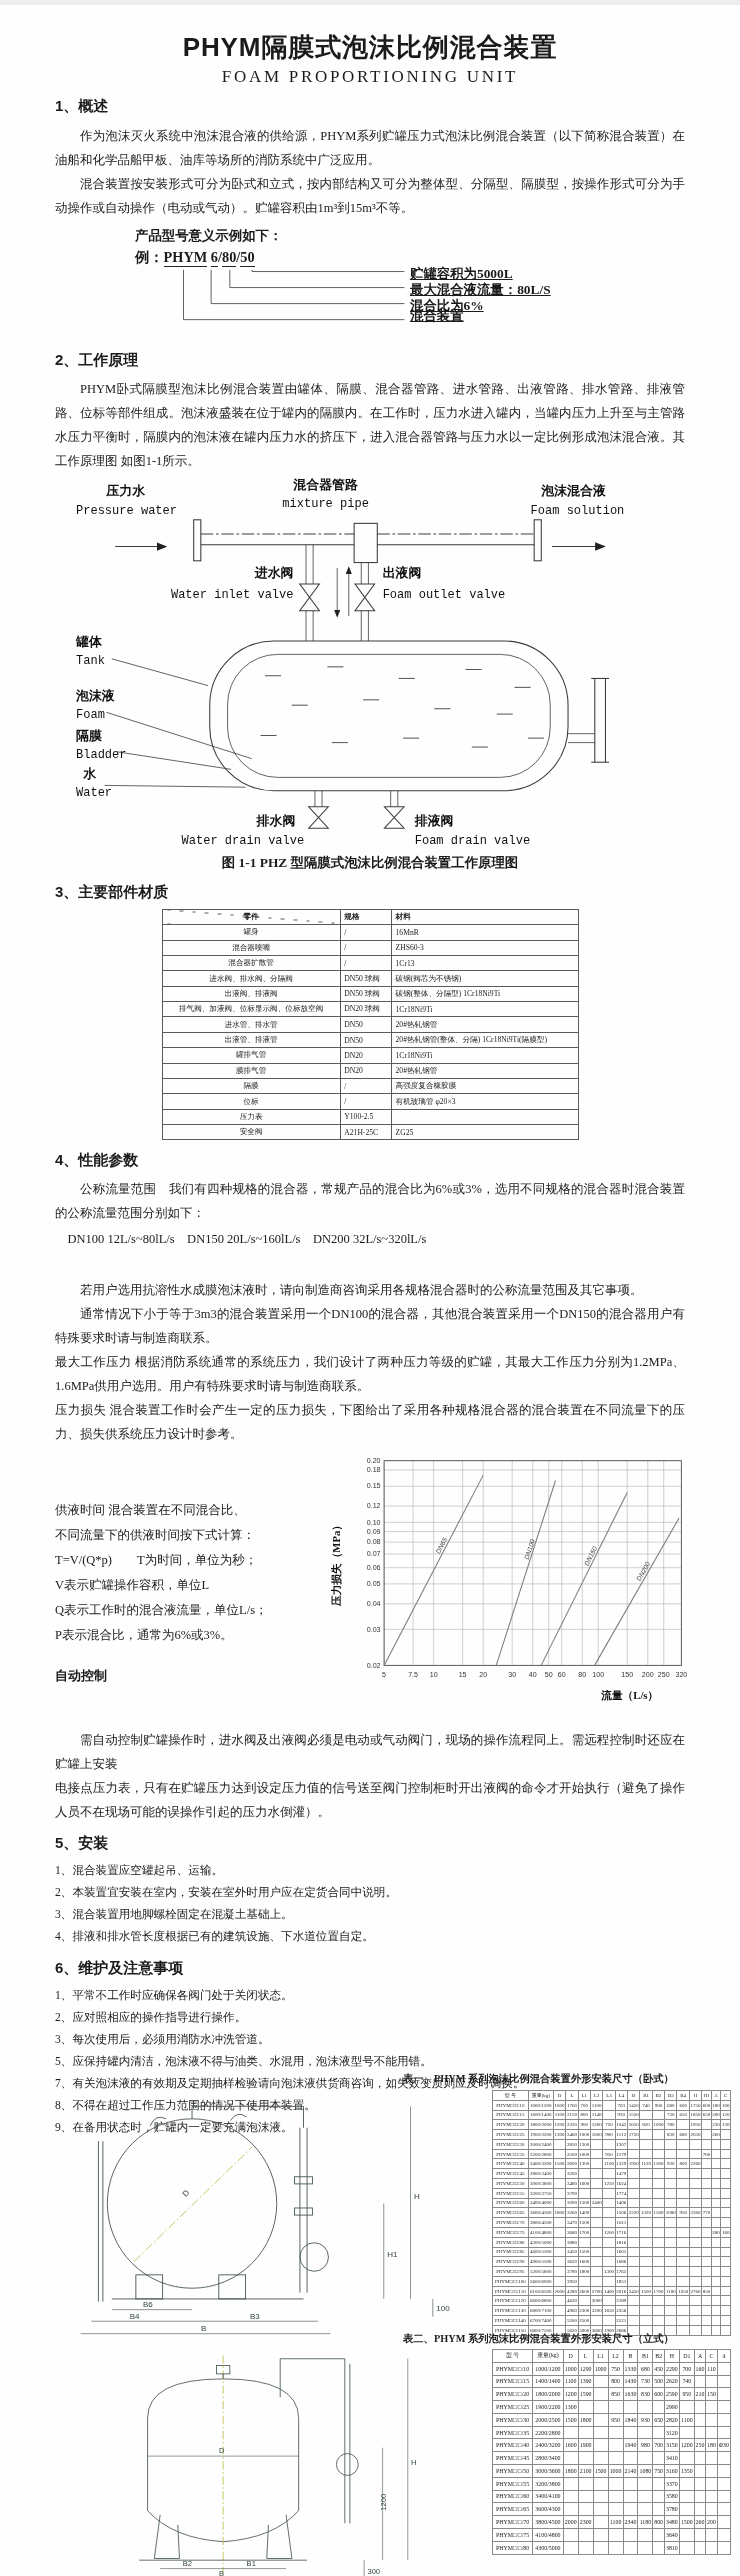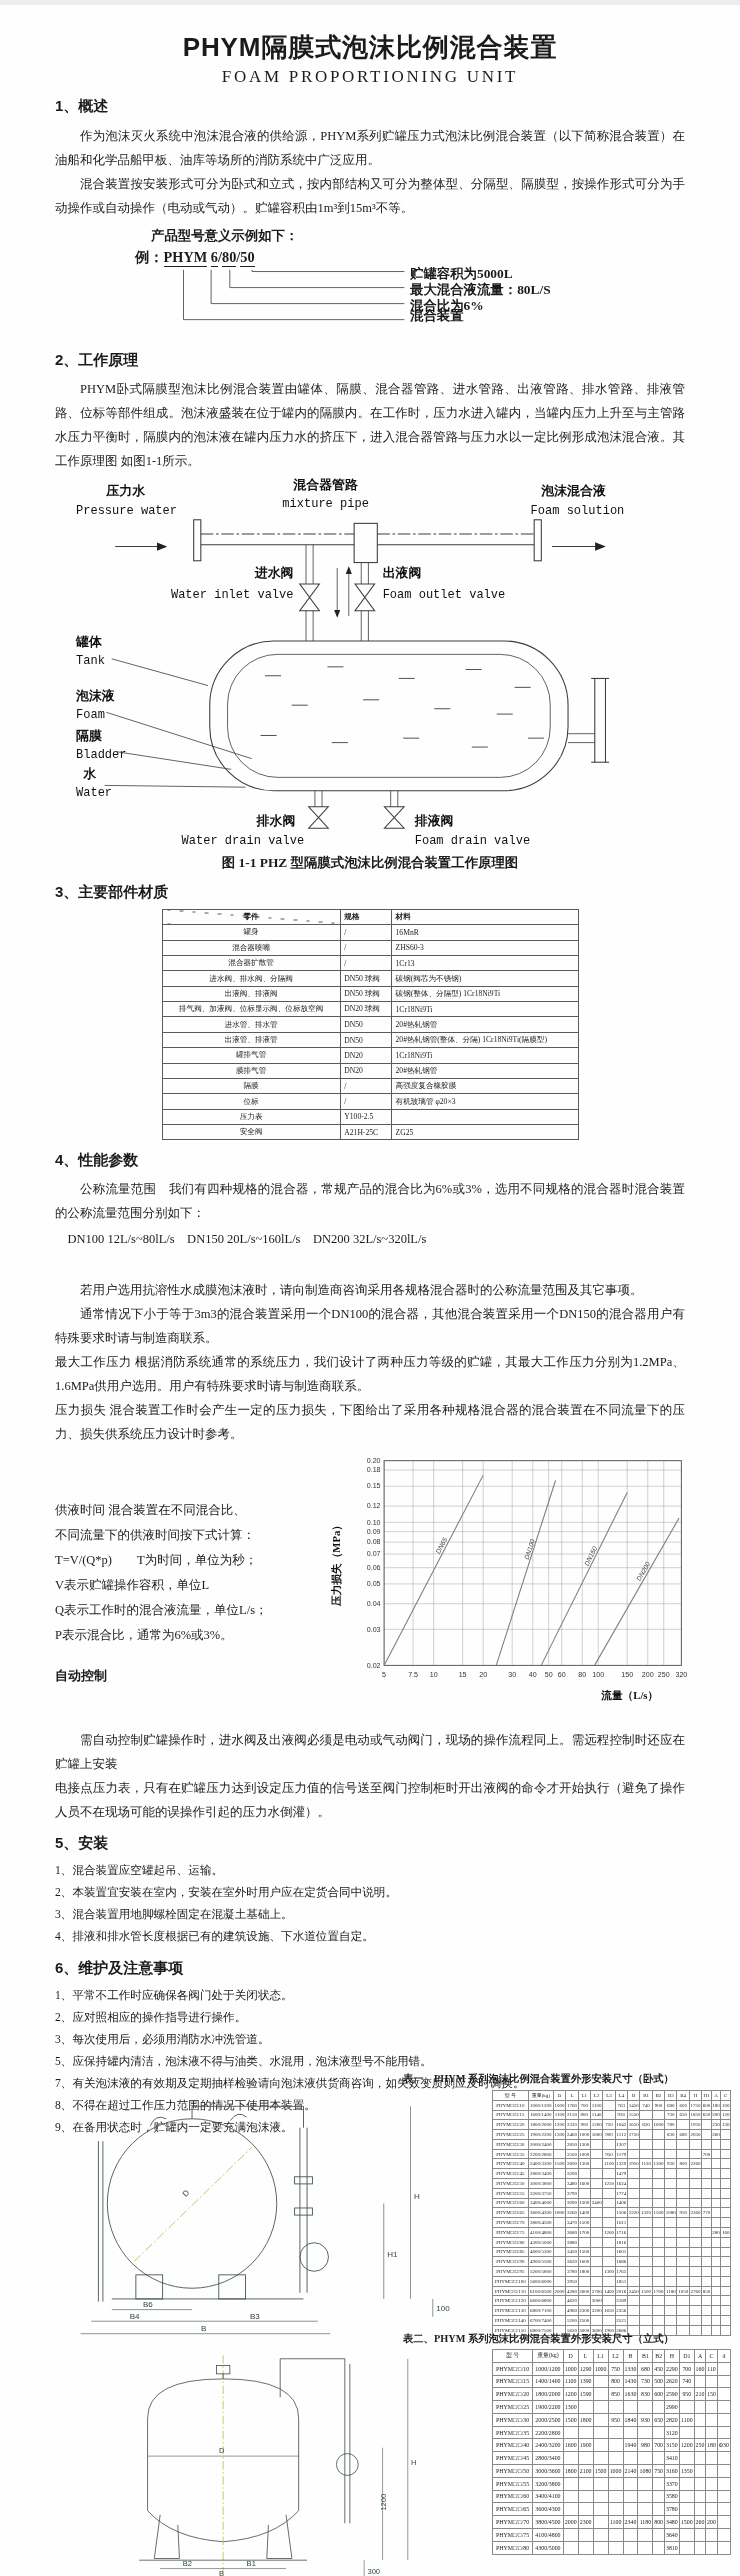--- a/index.html
+++ b/index.html
@@ -9,24 +9,24 @@
   .title{font-family:"Liberation Sans","DejaVu Sans",sans-serif;font-size:26px;font-weight:bold;
          text-align:center;margin:3.6px 0 1.8px 0;letter-spacing:0.9px;}
   .subtitle{font-size:17px;text-align:center;letter-spacing:2.7px;margin:0 0 10.7px 0;}
   .sec-h{font-family:"Liberation Sans","DejaVu Sans",sans-serif;font-size:15px;font-weight:bold;
          margin:10.7px 0 7.1px 0;}
   .para{font-size:12.5px;line-height:24px;text-align:justify;text-indent:2em;margin:0;}
   .para.noindent{text-indent:0;}
   .flowline{font-size:12.5px;line-height:24px;margin:1.8px 0 0 0;text-indent:1em;} .spacer30{height:27px;}
   
   .model-block{position:relative;height:114px;margin:7.1px 0 1.8px 80px;width:553px;}
-  .model-intro{position:absolute;left:16px;top:0;font-size:13.4px;font-weight:bold;}
+  .model-intro{position:absolute;left:0;top:0;font-size:13.4px;font-weight:bold;}
   .model-example{position:absolute;left:0;top:21.4px;font-size:14.3px;font-weight:bold;}
   .model-example .u{border-bottom:1.3px solid #222;padding-bottom:0.9px;}
-  .model-label{position:absolute;left:275px;font-size:13.4px;font-weight:bold;white-space:nowrap;}
+  .model-label{position:absolute;left:275px;font-size:13.4px;font-weight:bold;white-space:nowrap;text-decoration:underline;}
   .model-lines{position:absolute;left:0;top:0;}
   
   .diagram-wrap{margin:1.8px 0 0 5.3px;}
   .fig-caption{text-align:center;font-size:13.4px;font-weight:bold;margin:1.8px 0 3.6px 0;}
   svg text{font-family:"Liberation Serif","DejaVu Serif",serif;}
   .dlab{font-size:14.5px;font-weight:bold;fill:#111;}
   .dlab-en{font-size:13.5px;fill:#111;font-family:"Liberation Mono","DejaVu Sans Mono",monospace;}
   .dline{stroke:#3c3c3c;stroke-width:1.2;fill:none;}
   .dthin{stroke:#3c3c3c;stroke-width:0.9;fill:none;}
   

